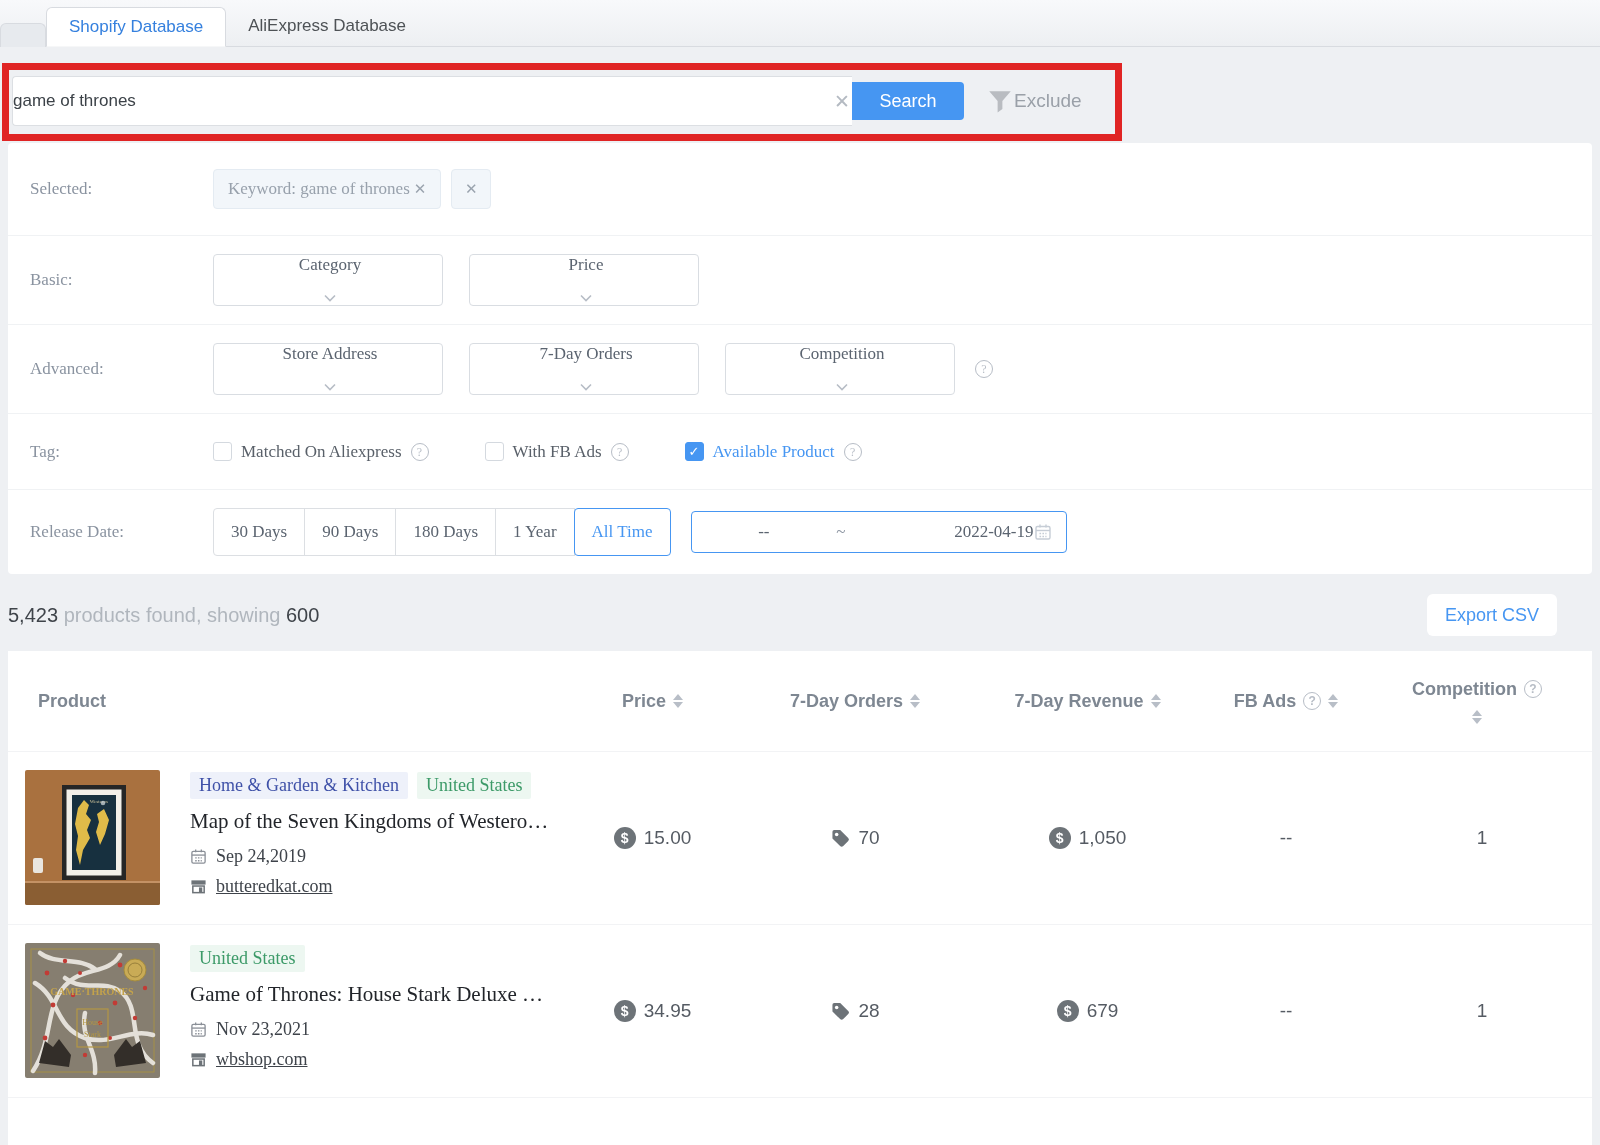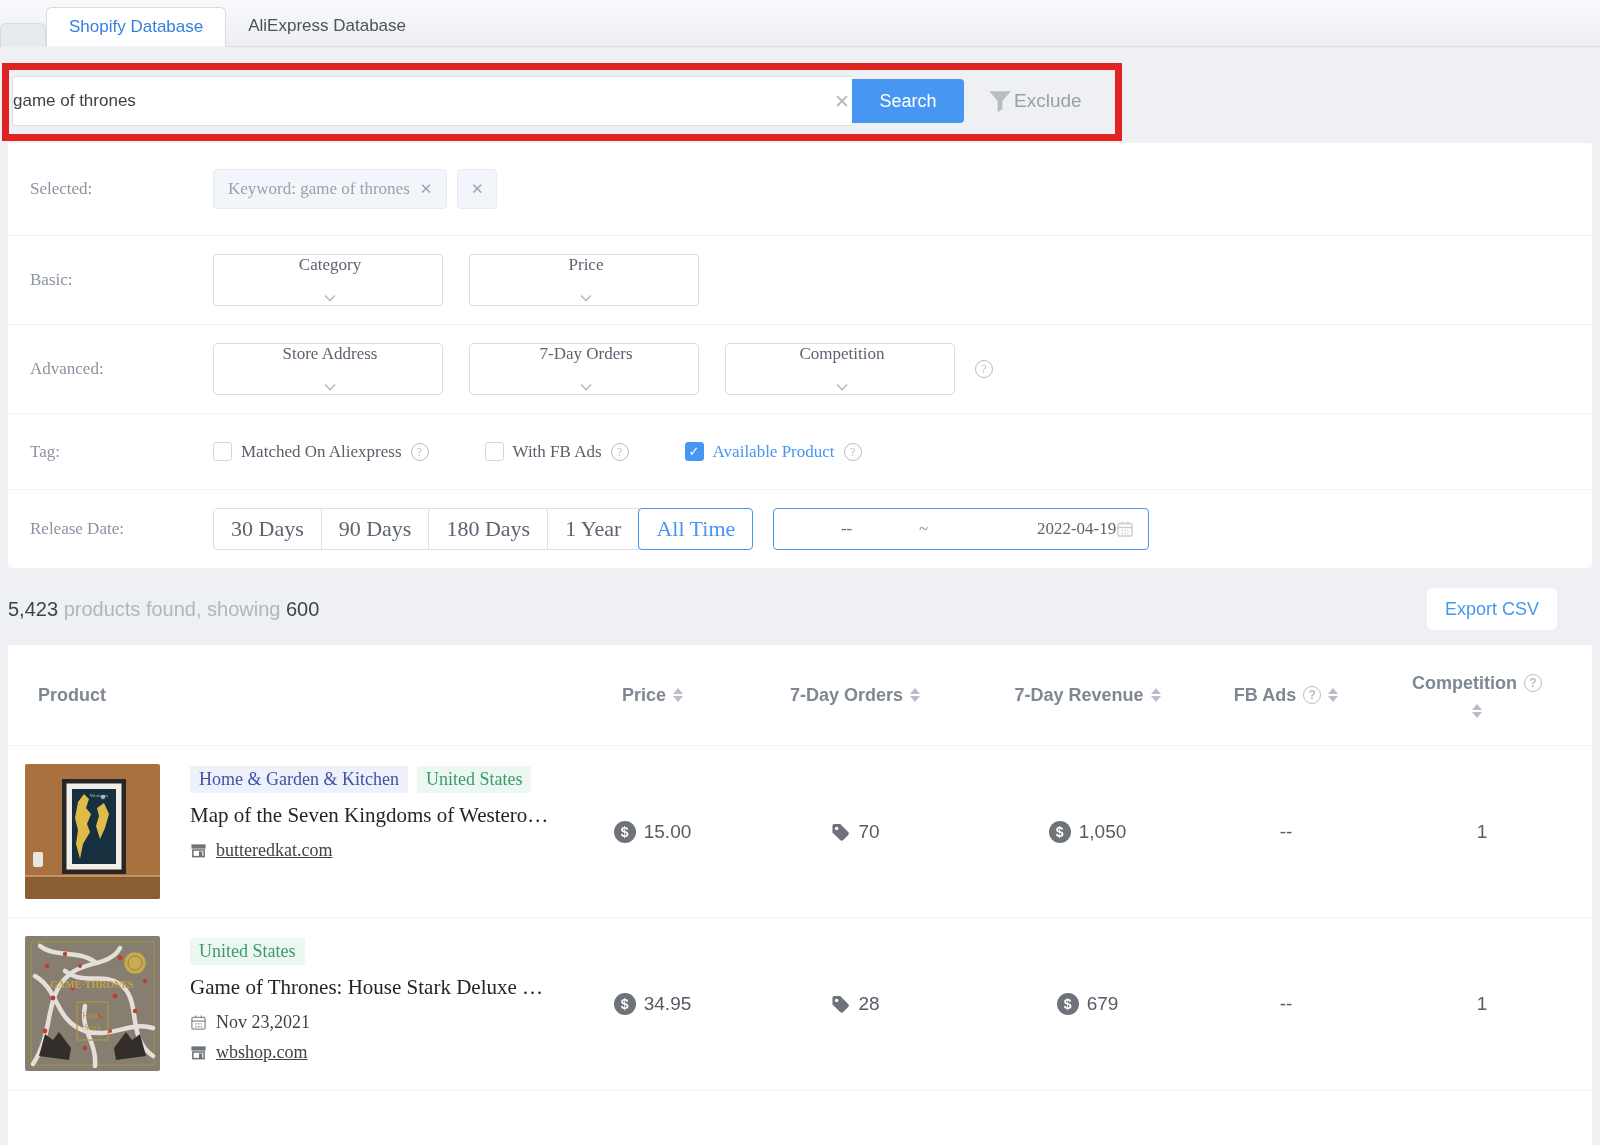--- a/index.html
+++ b/index.html
@@ -42,40 +42,40 @@
     width:840px; height:50px; background:#fff; border:1px solid #dcdfe3;
     border-right:none; border-radius:4px 0 0 4px;
     display:flex; align-items:center; padding:0 0;
   }
   .search-input{
     flex:1; border:none; outline:none; font-size:17px; color:#3c4248;
     font-family:"Liberation Sans", sans-serif; background:transparent;
   }
   .clear-x{ font-size:19px; color:#b4bac2; cursor:pointer; padding:0 2px; }
   .search-btn{
-    width:112px; height:44px; background:#4696f2; color:#fff; font-size:18px;
+    width:112px; height:38px; background:#4696f2; color:#fff; font-size:18px;
     border:none; border-radius:0 4px 4px 0; cursor:pointer;
     font-family:"Liberation Sans", sans-serif;
   }
   .exclude{ display:flex; align-items:center; margin-left:22px; cursor:pointer; }
   .exclude-label{ font-size:19px; color:#9aa0a8; }
 
   
   .filter-card{
     margin:0 8px; background:#fff; border-radius:4px; flex:none;
   }
   .f-row{
     display:flex; align-items:center; padding:18px 0 18px 22px;
     border-top:1px solid #f0f2f4; min-height:76px;font-family:Liberation Serif, serif;
   }
   .f-row:first-child{ border-top:none; min-height:92px; }
   .f-label{ width:183px; font-size:17px; color:#8a93a0; flex:none; }
 
   .chip{
-    display:flex; align-items:center; gap:10px; height:40px; padding:0 14px;
+    display:flex; align-items:center; gap:4px; height:40px; padding:0 14px;
     background:#f2f6fa; border:1px solid #e4ebf2; border-radius:4px;
     font-size:17px; color:#98a1ac; cursor:default;
   }
   .chip-x{ font-size:15px; color:#9aa3ae; cursor:pointer; }
   .chip.sq{ width:40px; justify-content:center; margin-left:10px; padding:0; }
 
   .dropdown{
     width:230px; height:52px; background:#fff; border:1px solid #d9dde2;
     border-radius:4px; display:flex; align-items:center; justify-content:space-between;
     padding:0 12px 0 16px; margin-right:26px; font-size:17px; color:#5b6470; cursor:pointer;flex-direction:column;
@@ -92,22 +92,22 @@
   }
   .cbx.checked{ background:#4696f2; border-color:#4696f2; position:relative; }
   .cbx.checked::after{
     content:"✓"; color:#fff; font-size:13px; position:absolute; left:3px; top:1px;
   }
   .tag-text{ font-size:17px; color:#596069; }
   .tag-text.on{ color:#4696f2; }
 
   .seg{ display:flex; }
   .seg-btn{
-    height:42px; padding:0 17px; background:#fff; border:1px solid #dcdfe3;
-    margin-left:-1px; font-size:22px; color:#5b6470; display:flex; align-items:center;
+    height:48px; padding:0 17px; background:#fff; border:1px solid #dcdfe3;
+    margin-left:-1px; font-size:17px; color:#5b6470; display:flex; align-items:center;
     cursor:pointer;
   }
   .seg-btn:first-child{ margin-left:0; border-radius:4px 0 0 4px; }
   .seg-btn.selected{
     border:1px solid #4696f2; color:#4696f2; z-index:2; border-radius:4px;
   }
   .date-range{
     width:376px; height:42px; border:1px solid #4696f2; border-radius:4px;
     display:flex; align-items:center; margin-left:20px; background:#fff;
     font-size:17px; color:#5b6470; cursor:pointer;
@@ -375,20 +375,33 @@
           <path d="M72 44 L79 39 L84 50 L80 64 L75 75 L71 62 L74 52 Z" fill="#e0bb49"></path>
           <circle cx="78" cy="33" r="2.3" fill="#cdd6da" opacity="0.75"></circle>
         </svg>
       </div>
       <div class="prod-info">
         <div class="badges">
           <span class="badge cat">Home &amp; Garden &amp; Kitchen</span>
           <span class="badge cty">United States</span>
         </div>
         <div class="prod-title">Map of the Seven Kingdoms of Westero…</div>
+        <div class="meta">
+          <span style="display:flex;">
+            <svg width="17" height="17" viewBox="0 0 18 18" fill="none" stroke="#8b9098" stroke-width="1.4">
+              <rect x="2" y="3.5" width="14" height="12.5" rx="1.5"></rect>
+                <line x1="2" y1="7.5" x2="16" y2="7.5"></line>
+              <line x1="6" y1="1.5" x2="6" y2="4.5"></line>
+                <line x1="12" y1="1.5" x2="12" y2="4.5"></line>
+              <line x1="5.5" y1="10.5" x2="12.5" y2="10.5" stroke-dasharray="1.6 1.3"></line>
+              <line x1="5.5" y1="13.5" x2="12.5" y2="13.5" stroke-dasharray="1.6 1.3"></line>
+            </svg>
+          </span>
+          <span>Sep 24,2019</span>
+        </div>
         <div class="meta">
           <span style="display:flex;">
             <svg width="17" height="17" viewBox="0 0 18 18">
               <rect x="1.5" y="2.5" width="15" height="4.5" fill="#6d7378"></rect>
               <rect x="3" y="8.5" width="12" height="7" fill="none" stroke="#6d7378" stroke-width="1.6"></rect>
               <rect x="9.5" y="10" width="3.5" height="5.5" fill="#6d7378"></rect>
             </svg>
           </span>
           <a style="text-decoration:underline;">butteredkat.com</a>
         </div>

